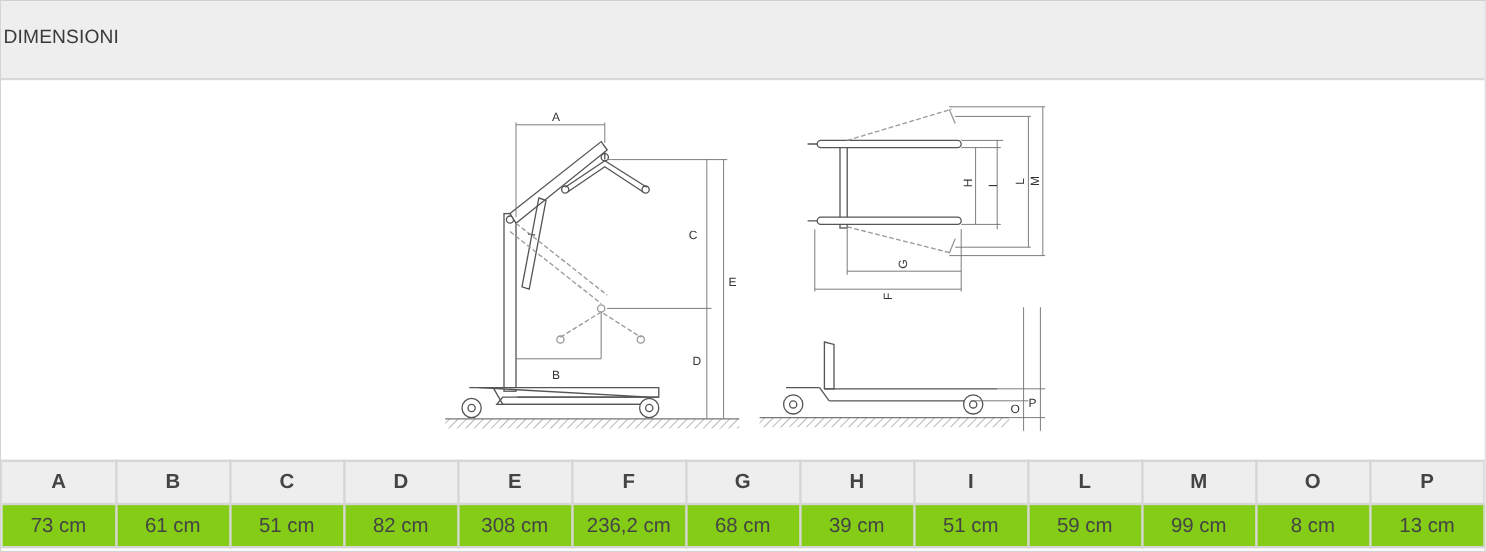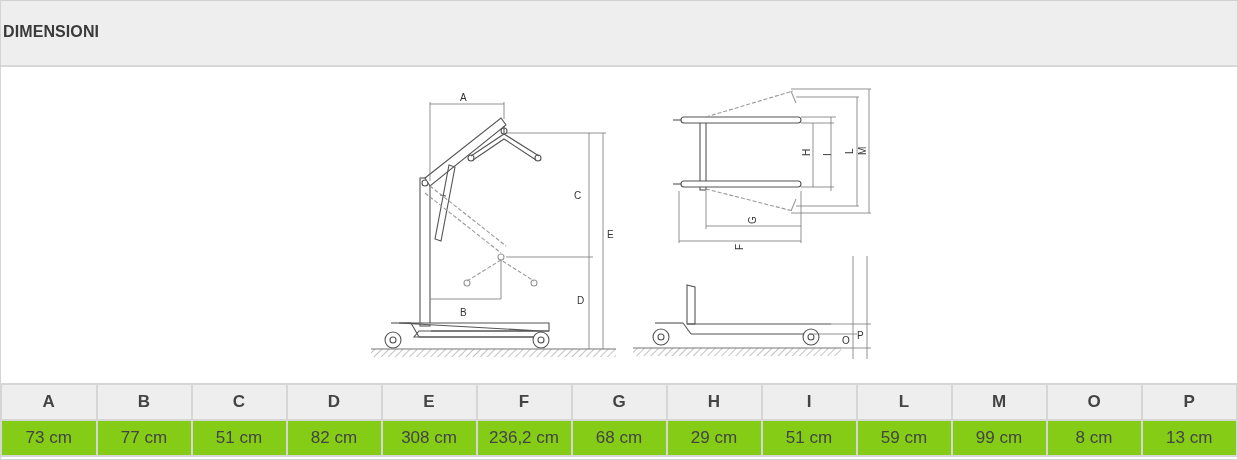--- a/index.html
+++ b/index.html
@@ -1,19 +1,19 @@
 <!DOCTYPE html>
 <html><head>
   <meta charset="utf-8">
   <style>
     html, body { margin:0; padding:0; background:#ffffff; }
     body { width:1238px; height:460px; overflow:hidden; font-family:"Liberation Sans", sans-serif; color:#444; }
     .wrap { position:absolute; left:0; top:0; width:1236px; height:458px; border:1px solid #d4d4d4; border-top:1px solid #d0d0d0; }
     .header { position:absolute; left:0; top:0; width:1236px; height:64px; background:#eeeeee; border-bottom:2px solid #d8d8d8; }
-    .header .title { position:absolute; left:2px; top:22px; font-size:16px; font-weight:bold; color:#3a3a3a; letter-spacing:0.1px; }
+    .header .title { position:absolute; left:2px; top:22px; font-size:16px; font-weight:normal; color:#3a3a3a; letter-spacing:0.1px; }
     .figure { position:absolute; left:0; top:66px; width:1236px; height:316px; background:#fff; }
     .figure svg { position:absolute; left:0; top:0; }
     table.dims { position:absolute; left:0; top:382px; width:1236px; border-collapse:collapse; table-layout:fixed; }
     table.dims th, table.dims td { border:2px solid #d6d6d6; text-align:center; font-size:17px; padding:0; }
     table.dims th { background:#eeeeee; height:34px; font-weight:bold; color:#444; }
     table.dims td { background:#84cc16; height:34px; color:#444; }
     table.dims tr > *:first-child { border-left:1px solid #d6d6d6; }
     table.dims tr > *:last-child { border-right:1px solid #d6d6d6; }
   </style>
 </head>
@@ -162,27 +162,27 @@
       <th>G</th>
       <th>H</th>
       <th>I</th>
       <th>L</th>
       <th>M</th>
       <th>O</th>
       <th>P</th>
     </tr>
     <tr>
       <td>73 cm</td>
-      <td>77 cm</td>
+      <td>61 cm</td>
       <td>51 cm</td>
       <td>82 cm</td>
       <td>308 cm</td>
       <td>236,2 cm</td>
       <td>68 cm</td>
-      <td>29 cm</td>
+      <td>39 cm</td>
       <td>51 cm</td>
       <td>59 cm</td>
       <td>99 cm</td>
       <td>8 cm</td>
       <td>13 cm</td>
     </tr>
   </tbody>
     </table>
 </div>
 

